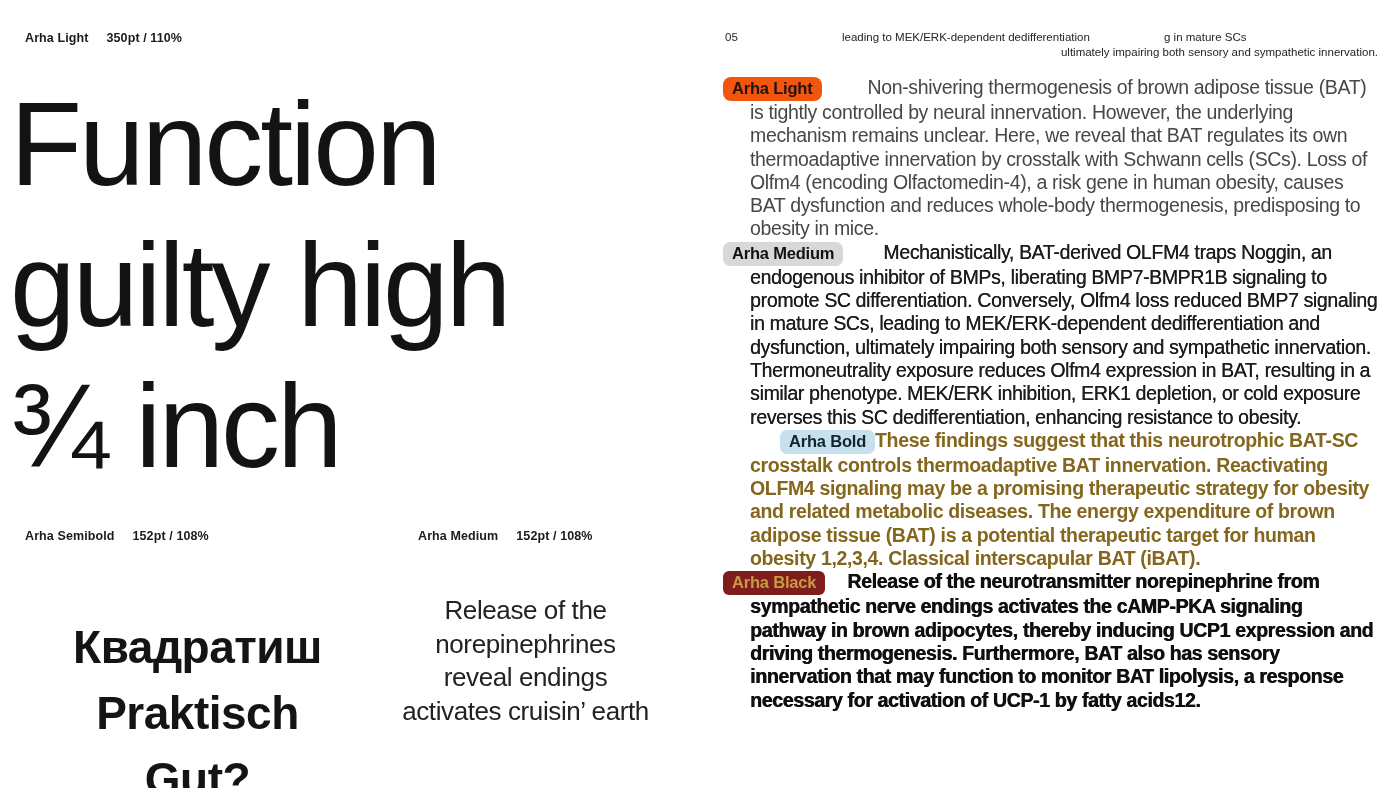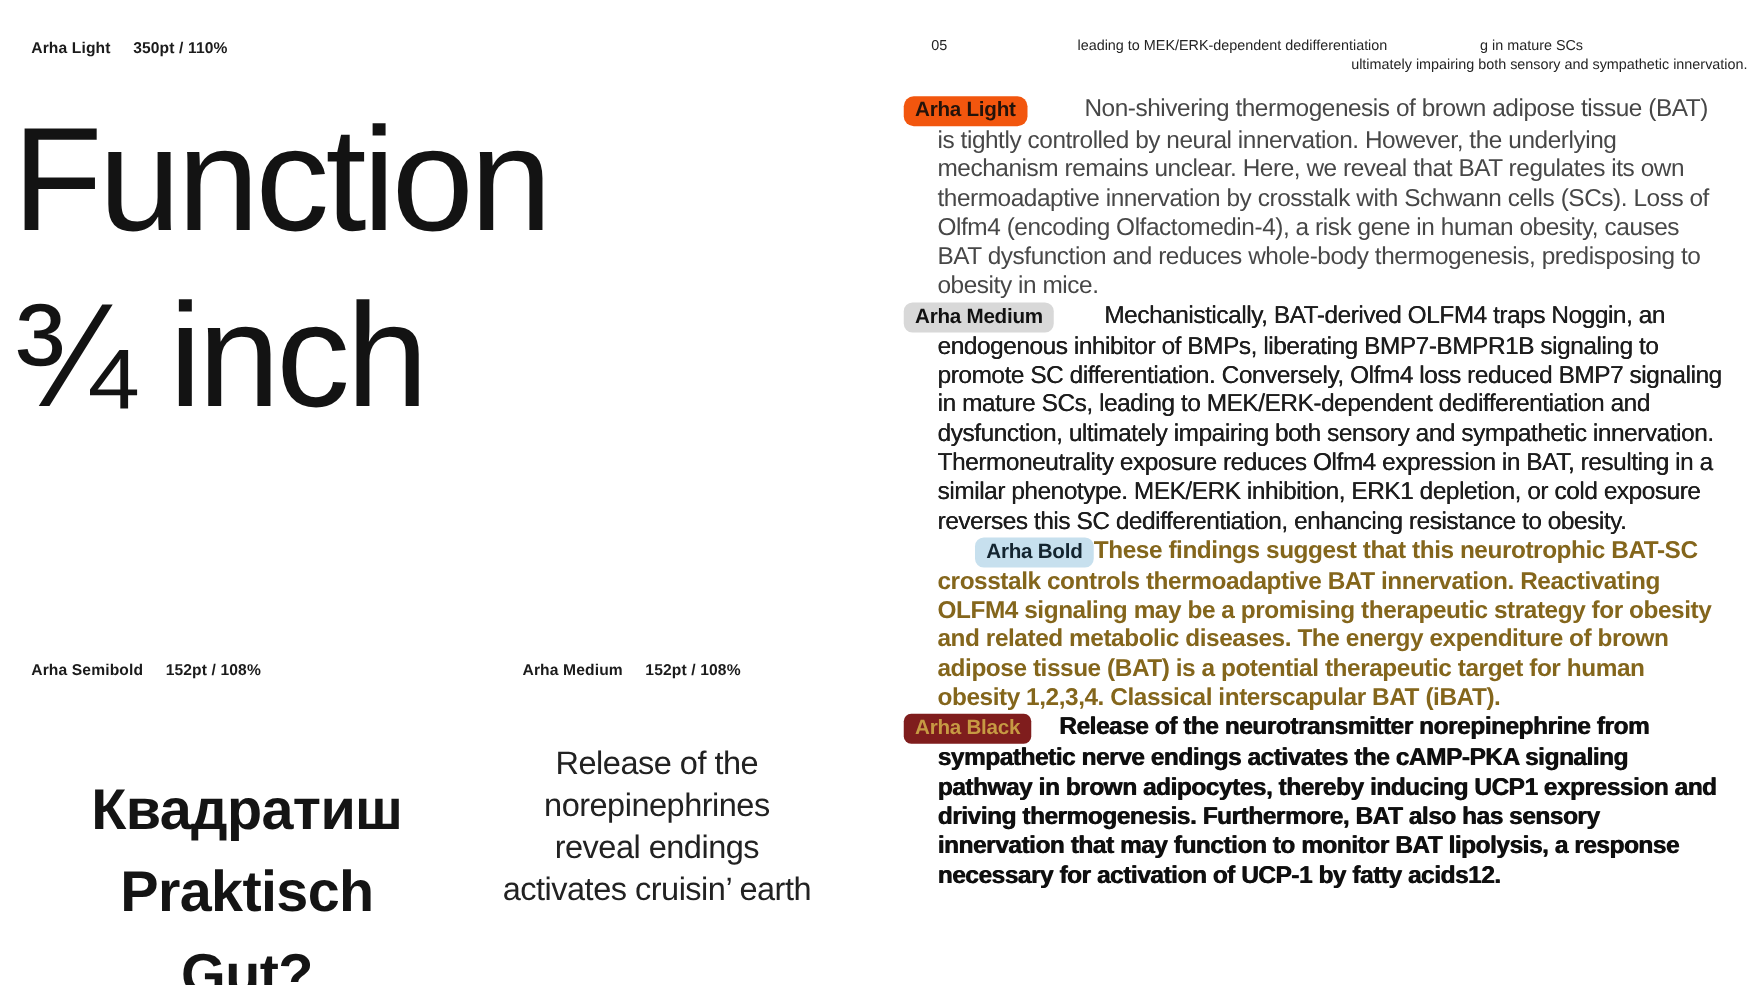--- a/index.html
+++ b/index.html
@@ -36,21 +36,21 @@
 
   
   .medium-block {
     position:absolute; left:398px; top:594px; width:255px;
     text-align:center; font-weight:500; font-size:26px;
     line-height:33.5px; letter-spacing:-0.4px; color:#222222;
   }
 
   
   .right-header { position:absolute; left:723px; top:31px; width:655px; height:36px;
-                  font-size:11.5px; font-weight:500; color:#242424;margin-left:20px; }
+                  font-size:11.5px; font-weight:500; color:#242424; }
   .right-header .pg       { position:absolute; left:2px;   top:0; }
   .right-header .frag-a   { position:absolute; left:119px; top:0; }
   .right-header .frag-b   { position:absolute; left:441px; top:0; }
   .right-header .frag-c   { position:absolute; right:0;    top:15px; }
 
   
   .specimen {
     position:absolute; left:723px; top:76px; width:657px;
     padding-left:27px; font-size:19.5px; line-height:23.3px;
     letter-spacing:-0.35px; text-align:left;
@@ -77,20 +77,21 @@
 
 <div class="page">
 
   <div class="spec-row spec-top-left">
     <span class="spec-name">Arha Light</span>
     <span class="spec-size">350pt / 110%</span>
   </div>
 
   <div class="display-block">
     <span>Function</span>
+    <span>guilty high</span>
     <span>¾ inch</span>
   </div>
 
   <div class="spec-row spec-semibold">
     <span class="spec-name">Arha Semibold</span>
     <span class="spec-size">152pt / 108%</span>
   </div>
   <div class="spec-row spec-medium">
     <span class="spec-name">Arha Medium</span>
     <span class="spec-size">152pt / 108%</span>

